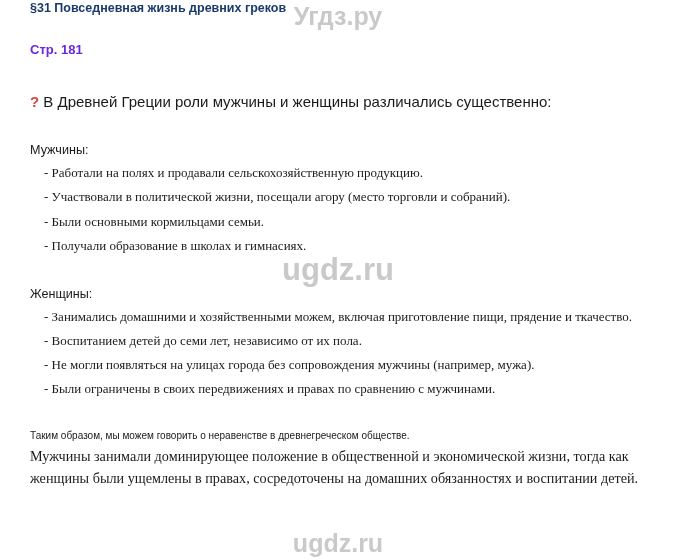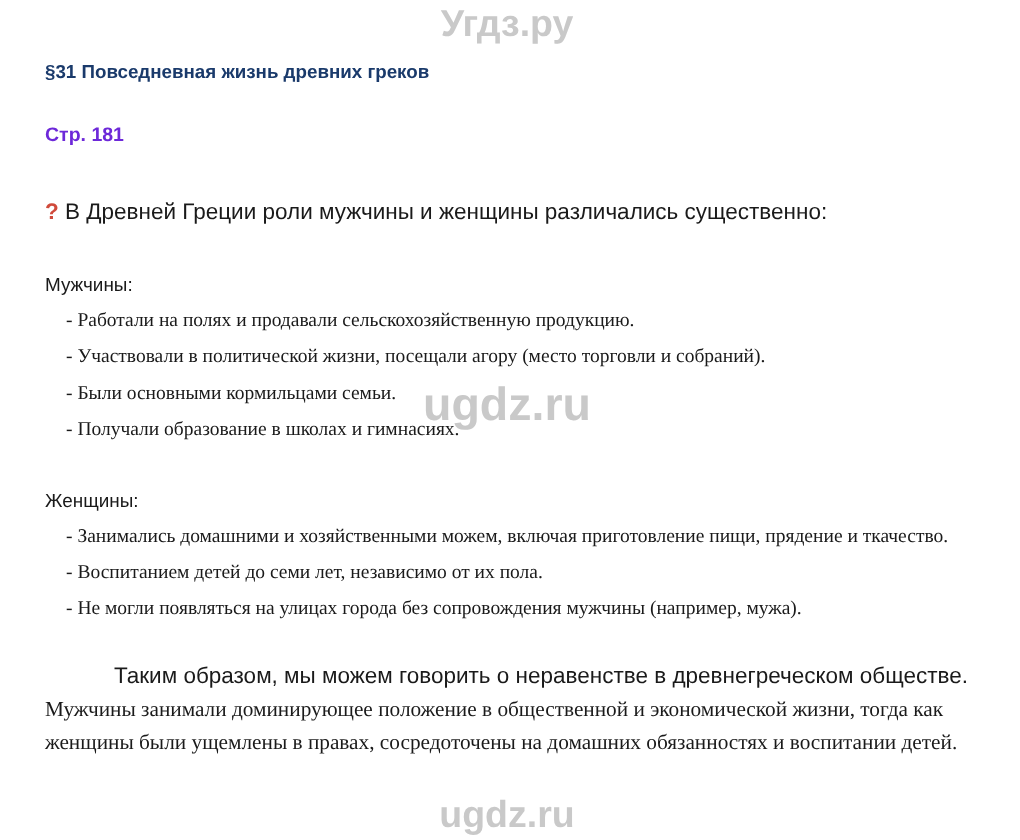--- a/index.html
+++ b/index.html
@@ -53,21 +53,20 @@
     transform: translateX(-50%);
     font-family: "Liberation Sans", sans-serif;
     font-size: 25px;
     font-weight: bold;
     color: #c9c9c9;
     user-select: none;
   }
   .content {
     position: relative;
     z-index: 2;
-    padding-top: 40px;
   }
   .chapter-title {
     font-family: "Liberation Sans", sans-serif;
     font-size: 12.5px;
     font-weight: bold;
     color: #1a3a6b;
     margin: 0 0 0 0;
     line-height: 1.4;
   }
   .page-ref {
@@ -112,22 +111,21 @@
     content: "- ";
   }
   .closing {
     font-family: "Liberation Serif", serif;
     font-size: 14.2px;
     line-height: 1.55;
     margin: 24px 0 0 0;
   }
   .closing .first-line {
     font-family: "Liberation Sans", sans-serif;
-    font-size: 15px;
-    margin-left: 46px;
+    font-size: 10px;
   }
 </style>
 </head>
 <body>
 
 <div class="page">
 
   <div class="wm-top">Угдз.ру</div>
   <div class="wm-mid">ugdz.ru</div>
   <div class="wm-bottom">ugdz.ru</div>
@@ -146,18 +144,19 @@
       <li>Участвовали в политической жизни, посещали агору (место торговли и собраний).</li>
       <li>Были основными кормильцами семьи.</li>
       <li>Получали образование в школах и гимнасиях.</li>
     </ul>
 
     <div class="section-head">Женщины:</div>
     <ul class="items">
       <li>Занимались домашними и хозяйственными можем, включая приготовление пищи, прядение и ткачество.</li>
       <li>Воспитанием детей до семи лет, независимо от их пола.</li>
       <li>Не могли появляться на улицах города без сопровождения мужчины (например, мужа).</li>
+      <li>Были ограничены в своих передвижениях и правах по сравнению с мужчинами.</li>
     </ul>
 
     <p class="closing"><span class="first-line">Таким образом, мы можем говорить о неравенстве в древнегреческом обществе.</span><br><span>Мужчины занимали доминирующее положение в общественной и экономической жизни, тогда как женщины были ущемлены в правах, сосредоточены на домашних обязанностях и воспитании детей.</span></p>
 
   </div>
 </div>
 
 </body></html>

